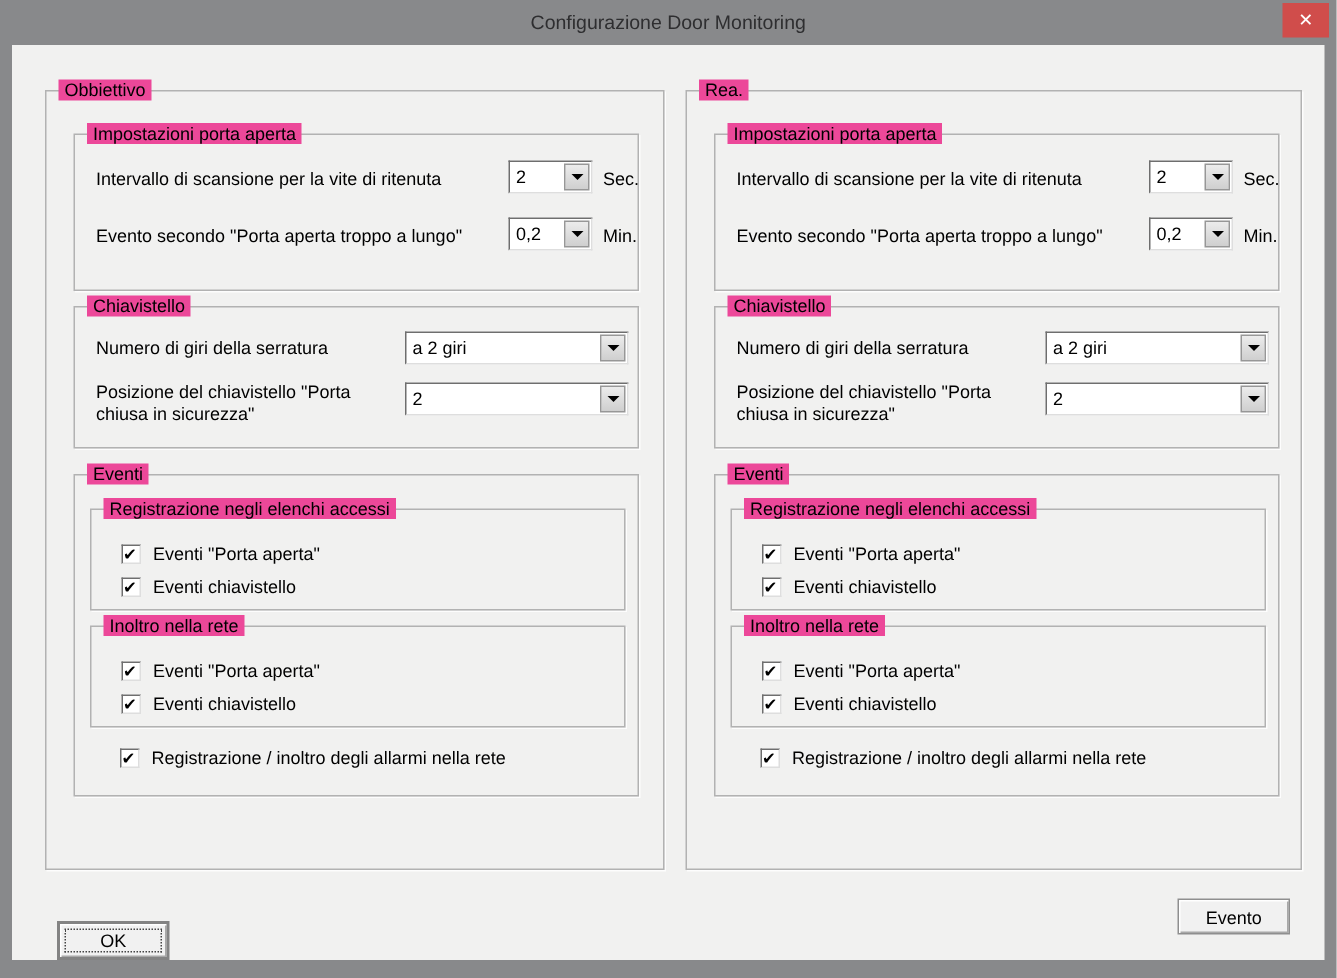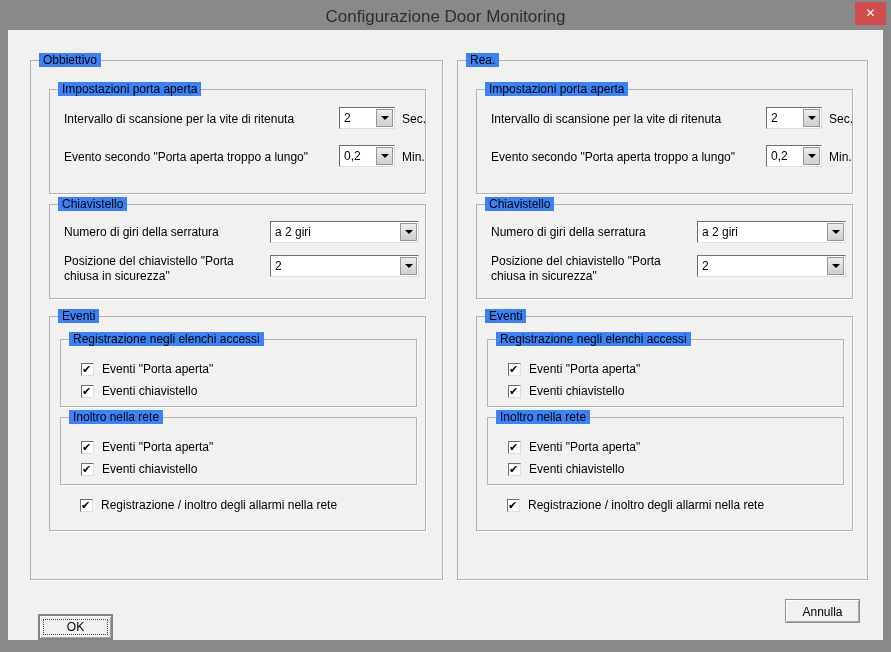--- a/index.html
+++ b/index.html
@@ -6,38 +6,38 @@
   html,body { margin:0; padding:0; }
   body {
     width:891px; height:652px; position:relative; overflow:hidden;
     background:#88898b;
     font-family:"Liberation Sans", sans-serif;
     font-size:12px; color:#000;
   }
   .titlebar { position:absolute; left:0; top:0; width:891px; height:30px; }
   .title {
     position:absolute; left:0; top:7px; width:100%; text-align:center;
-    font-size:17px; color:#2e2e30;
+    font-size:13px; color:#2e2e30;
   }
   .close-btn {
     position:absolute; left:855px; top:2px; width:31px; height:23px;
     background:#d04d4b; color:#fff; text-align:center; line-height:23px;
     font-size:12px; cursor:default;
   }
   .client {
     position:absolute; left:8px; top:30px; width:875px; height:610px;
     background:#f1f1f0;
   }
   .groupbox {
     position:absolute;
     border:1px solid #b2b2b2;
     box-shadow:1px 1px 0 rgba(255,255,255,.85);
   }
   .group-label {
-    position:absolute; top:-8px; left:8px; background:#3b82f6;
+    position:absolute; top:-8px; left:8px; background:#ec4899;
     padding:0 4px; white-space:nowrap; color:#000;
   }
   .lbl { position:absolute; white-space:nowrap; }
   .lbl-wrap { position:absolute; white-space:normal; width:205px; line-height:15px; }
   .combo {
     position:absolute; height:22px; background:#fff;
     border:1px solid; border-color:#6e6e6e #dedede #dedede #6e6e6e;
   }
   .combo-value { position:absolute; left:4px; top:3px; white-space:nowrap; }
   .combo-btn {
@@ -238,16 +238,16 @@
         <span class="check-label">Registrazione / inoltro degli allarmi nella rete</span>
       </div>
     </div>
   </div>
 
   <button class="btn btn-ok" style="left:30px;top:570px;width:75px;height:26px;margin-top:14px;">
     <span>OK</span>
     <span class="focus-rect"></span>
   </button>
   <button class="btn btn-cancel" style="left:777px;top:569px;width:75px;height:24px;">
-    <span>Annulla</span>
+    <span>Evento</span>
   </button>
 
 </div>
 
 </body></html>

